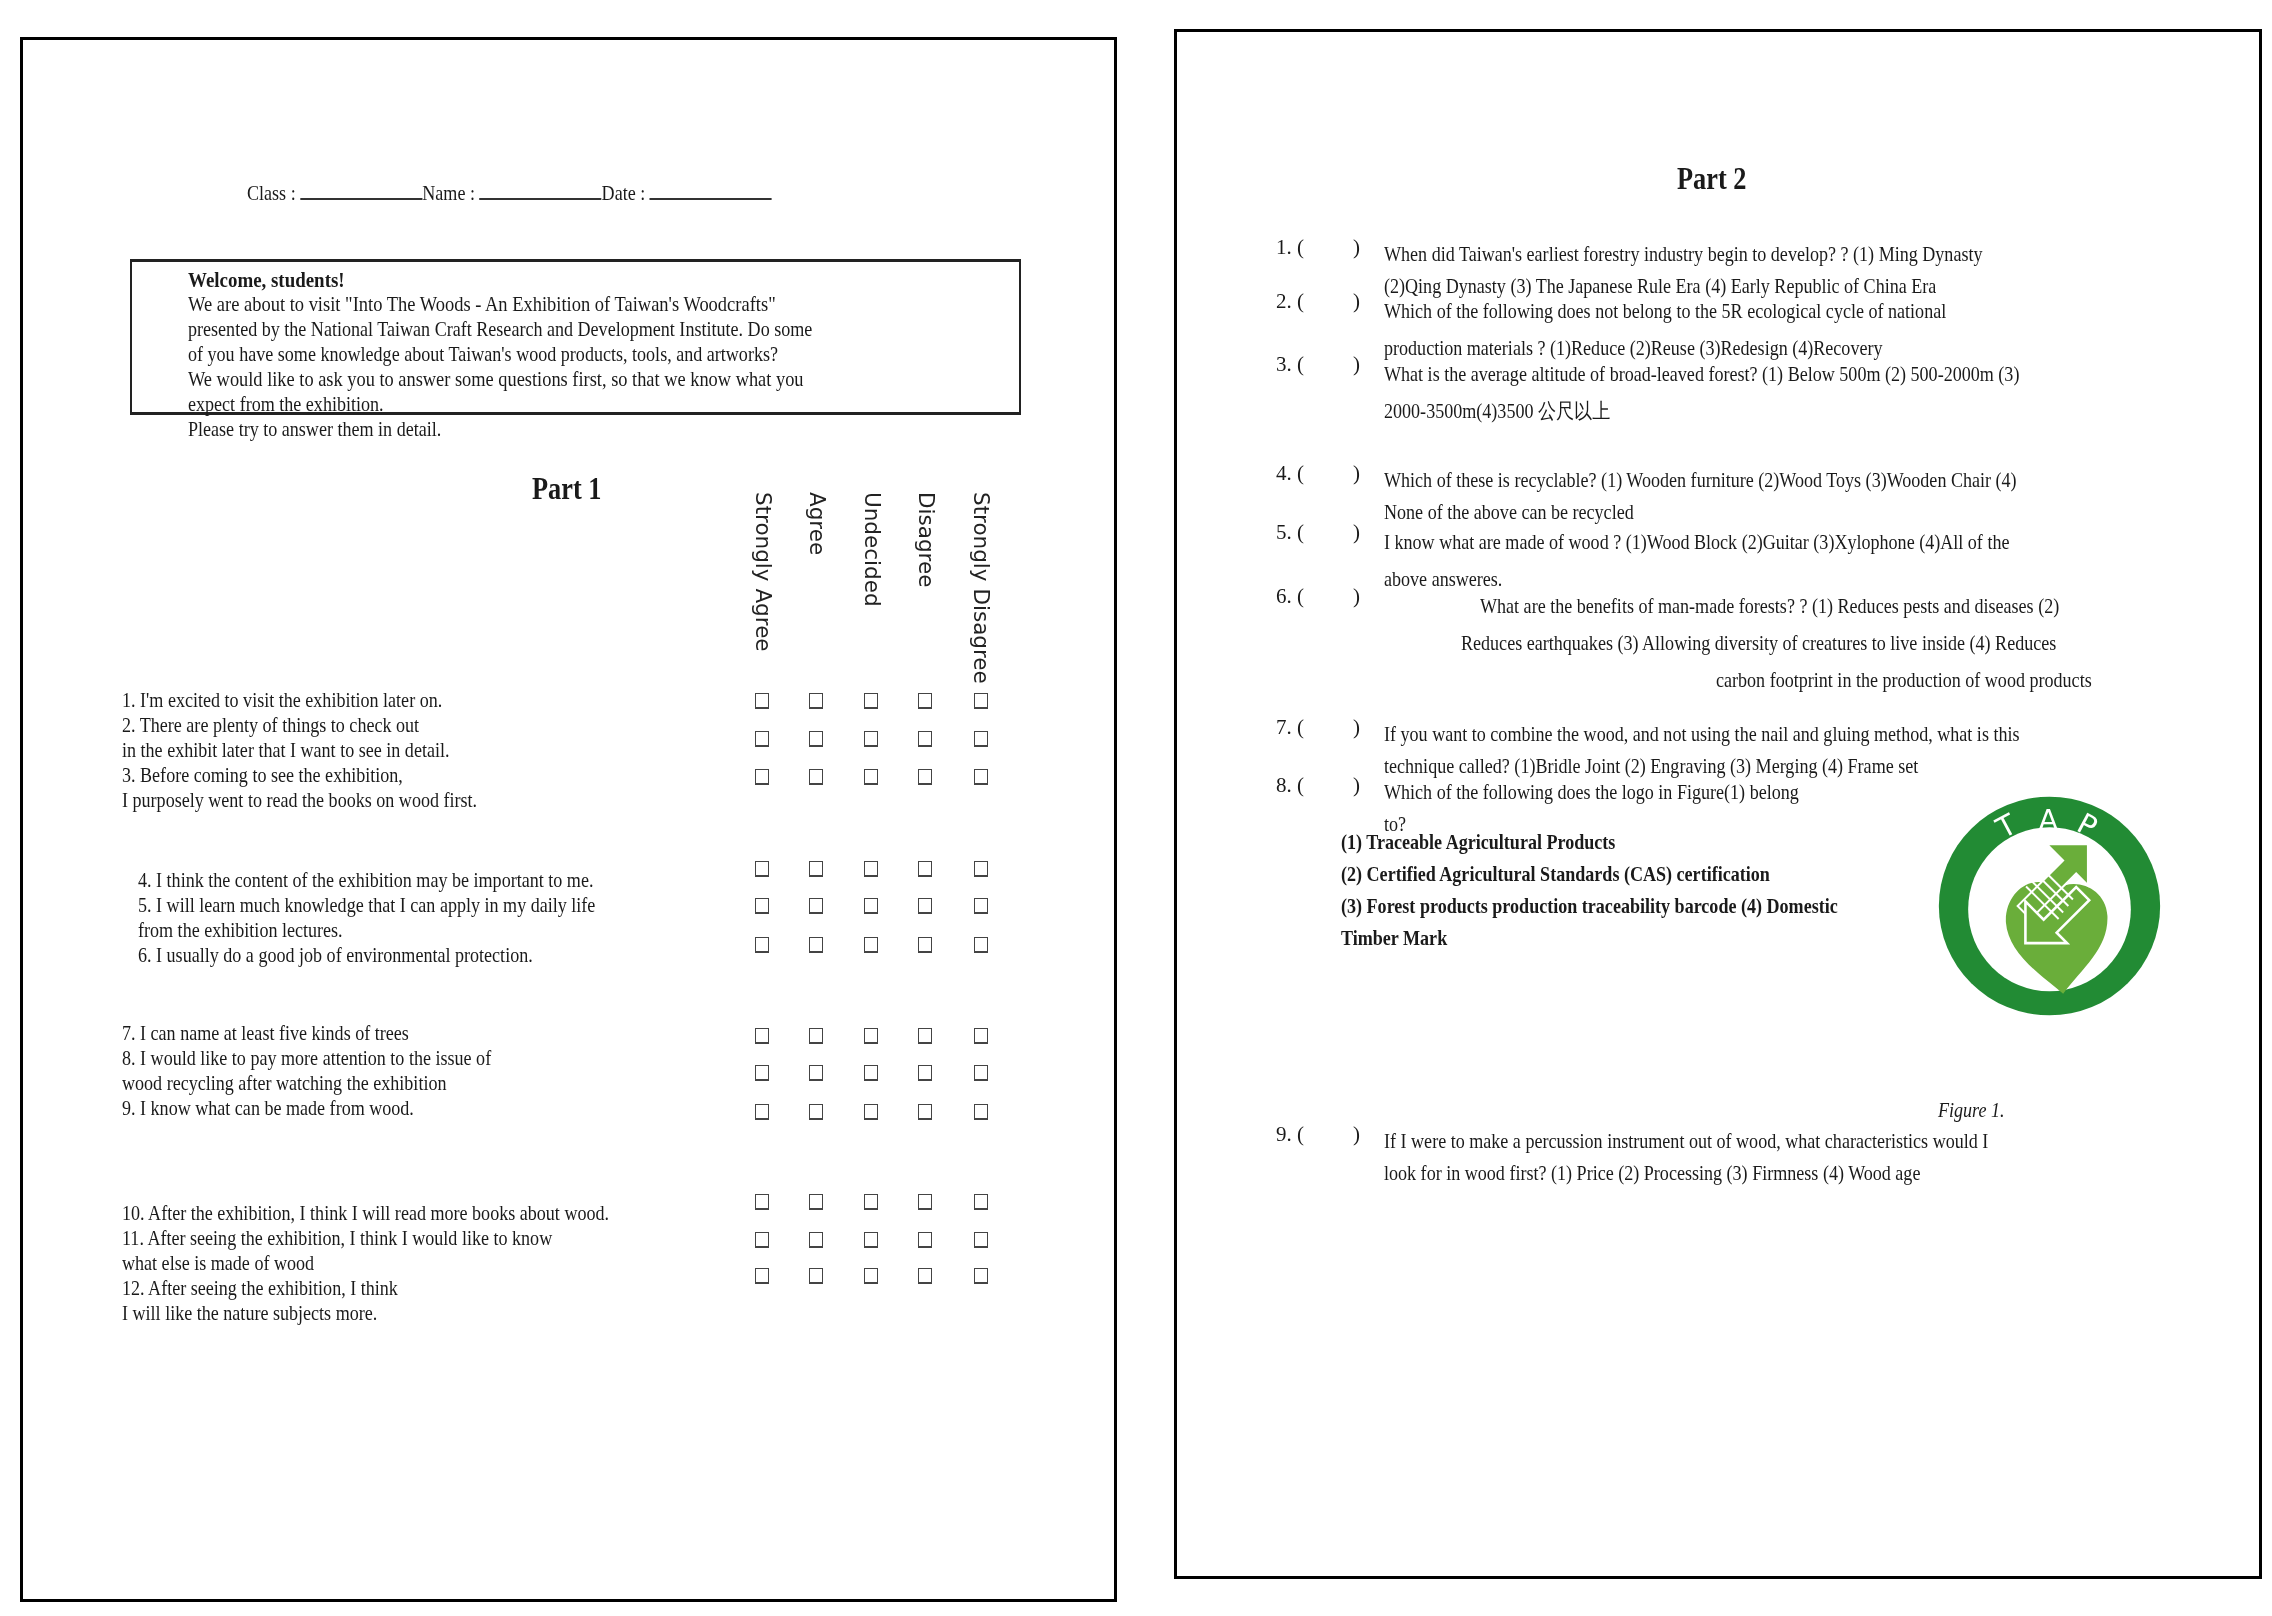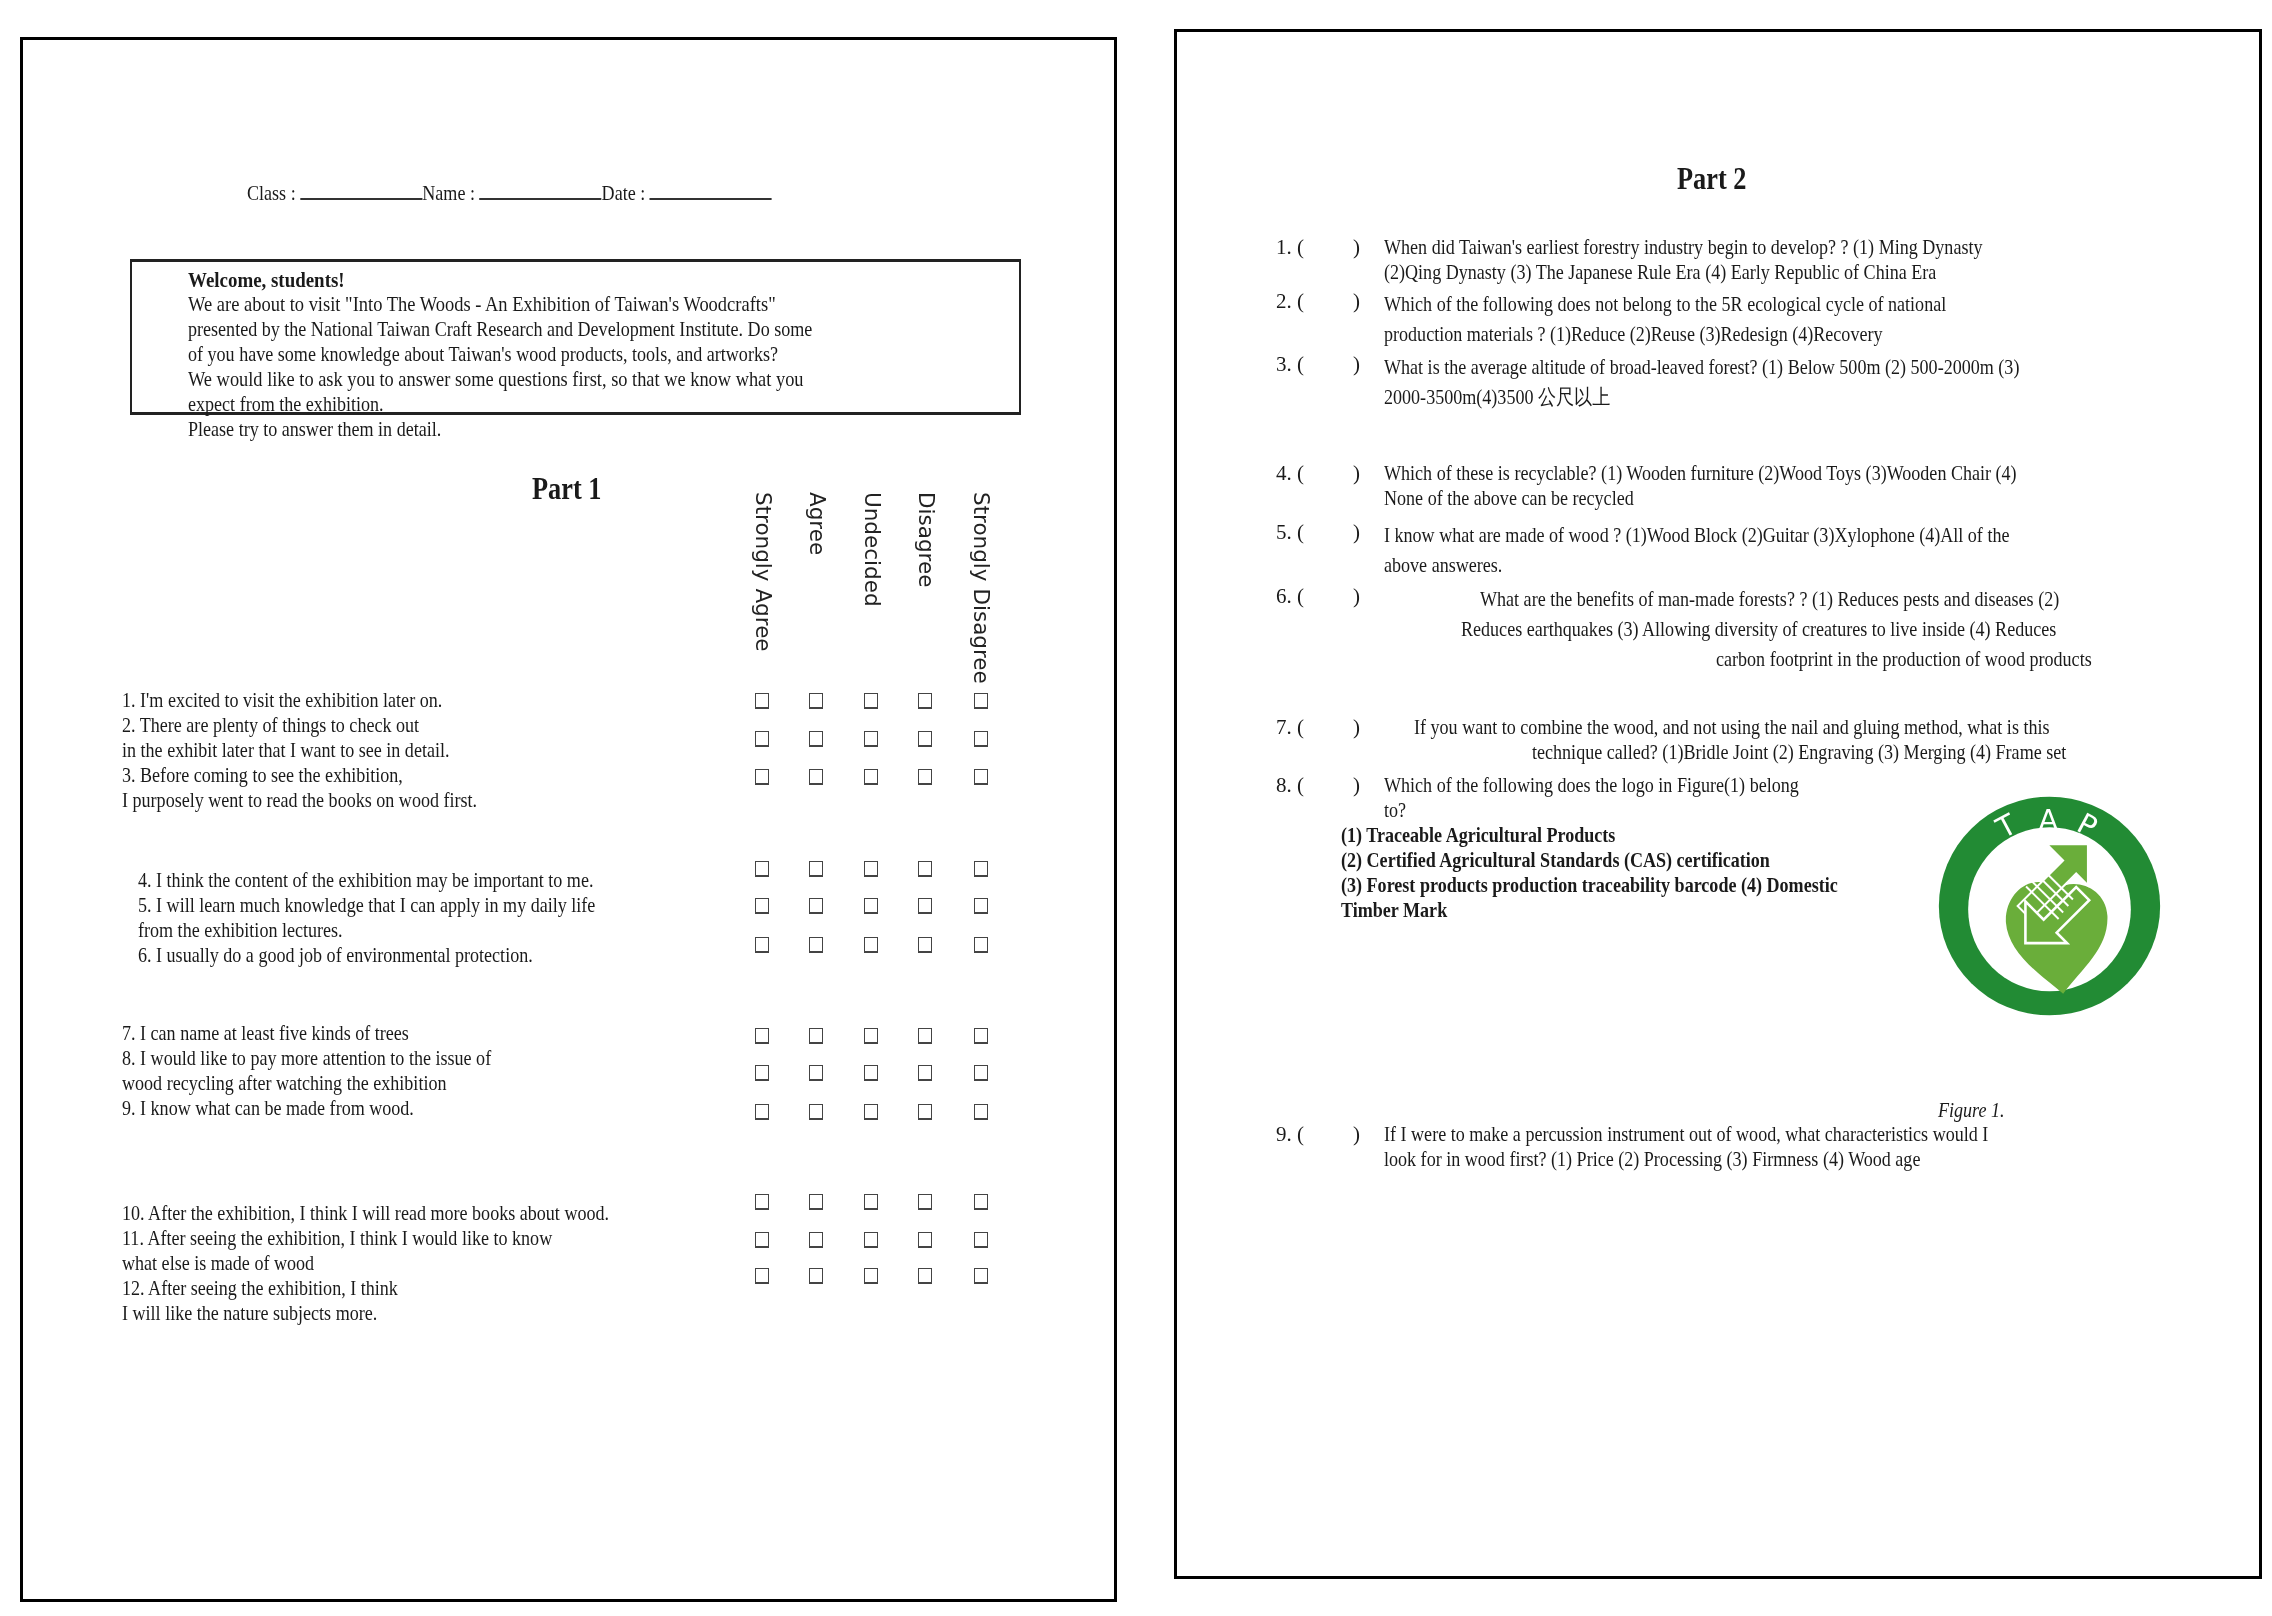--- a/index.html
+++ b/index.html
@@ -16,21 +16,21 @@
   .welcome-box { position:absolute; left:130px; top:259px; width:891px; height:156px;
                  border:2px solid #222; border-top-width:3.3px; border-bottom-width:3.9px; box-sizing:border-box; }
   .welcome-inner { position:absolute; left:56px; top:5.2px; width:768px; font-size:21px; line-height:25px; }
   .welcome-inner .line { white-space:nowrap; }
   .justify { text-align:justify; text-align-last:justify; }
   .rot { position:absolute; font-family:"DejaVu Sans", "Liberation Sans", sans-serif; font-size:21.5px;
          writing-mode:vertical-rl; color:#222; top:492px; white-space:nowrap; }
   .cb { position:absolute; width:14.3px; height:15.6px; border:1.3px solid #444; border-bottom-width:2.6px; box-sizing:border-box; background:#fff; }
   .q-num { position:absolute; font-size:21px; line-height:25px; white-space:nowrap; }
   .q-text { position:absolute; font-size:21px; line-height:25px; }
-  .q-text .ln { white-space:nowrap; display:block; }
+  .q-text .ln { white-space:nowrap; display:block;margin-top:7px; }
   .figure-caption { position:absolute; font-size:21px;font-style:italic; }
 </style>
 </head>
 <body>
 
 <div class="page" id="page-left"></div>
 
 <div class="abs txt" style="left:247px; top:180px;">
   <span class="cond" style="transform:scaleX(0.86);">
     <span>Class :</span>
@@ -194,21 +194,21 @@
     <div class="q-num" style="left: 1305px; top: 584px; width: 46px; height: 23.4px;"></div>
     <div class="q-num" style="left: 1353px; top: 584px;">)</div>
     <div class="q-text" style="left: 1384px; top: 584px; width: 769px; line-height: 30px; text-align: right;">
       <span class="ln"><span class="cond" style="transform: scaleX(0.86);">What are the benefits of man-made forests? ? (1) Reduces pests and diseases (2)</span></span>
       <span class="ln"><span class="cond" style="transform: scaleX(0.86);">Reduces earthquakes (3) Allowing diversity of creatures to live inside (4) Reduces</span></span>
       <span class="ln"><span class="cond" style="transform: scaleX(0.86);">carbon footprint in the production of wood products</span></span>
     </div>
     <div class="q-num" style="left: 1276px; top: 715px;">7. (</div>
     <div class="q-num" style="left: 1305px; top: 715px; width: 46px; height: 23.4px;"></div>
     <div class="q-num" style="left: 1353px; top: 715px;">)</div>
-    <div class="q-text" style="left: 1384px; top: 715px; width: 769px; line-height: 25px; text-align: right;">
+    <div class="q-text" style="left: 1384px; top: 715px; width: 769px; line-height: 25px;">
       <span class="ln"><span class="cond" style="transform: scaleX(0.86);">If you want to combine the wood, and not using the nail and gluing method, what is this</span></span>
       <span class="ln"><span class="cond" style="transform: scaleX(0.86);">technique called? (1)Bridle Joint (2) Engraving (3) Merging (4) Frame set</span></span>
     </div>
     <div class="q-num" style="left: 1276px; top: 773px;">8. (</div>
     <div class="q-num" style="left: 1305px; top: 773px; width: 46px; height: 23.4px;"></div>
     <div class="q-num" style="left: 1353px; top: 773px;">)</div>
     <div class="q-text" style="left: 1384px; top: 773px; width: 769px; line-height: 25px;">
       <span class="ln"><span class="cond" style="transform: scaleX(0.86);">Which of the following does the logo in Figure(1) belong</span></span>
       <span class="ln"><span class="cond" style="transform: scaleX(0.86);">to?</span></span>
     </div>

